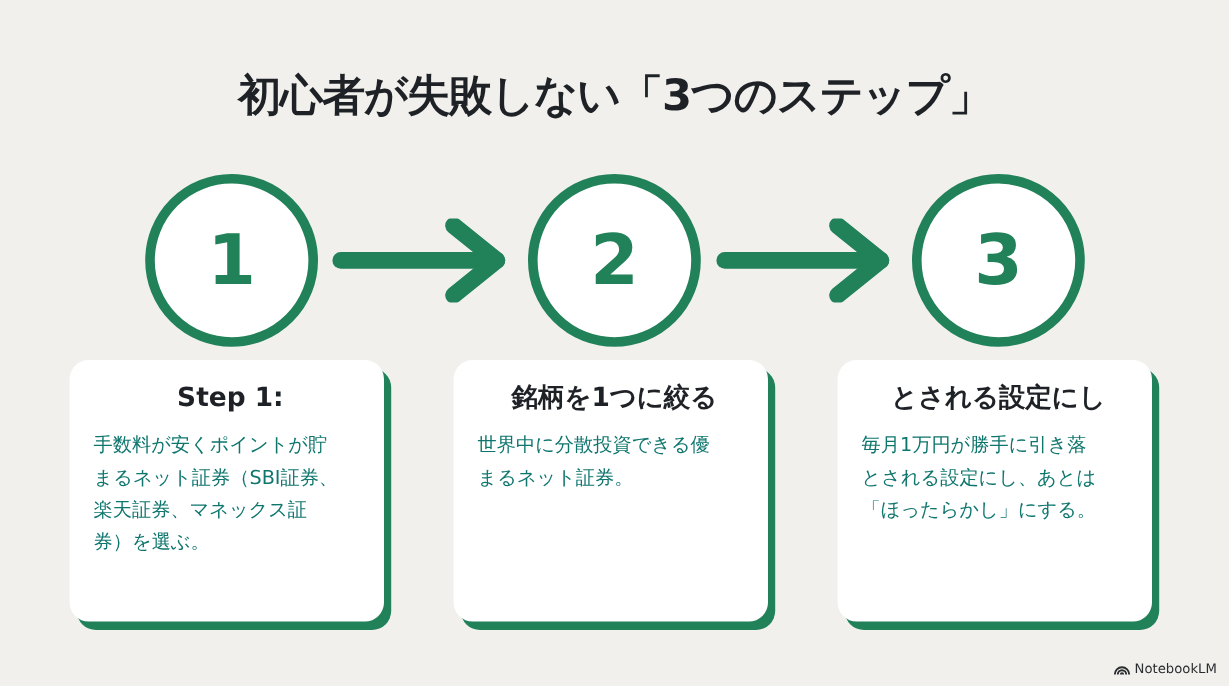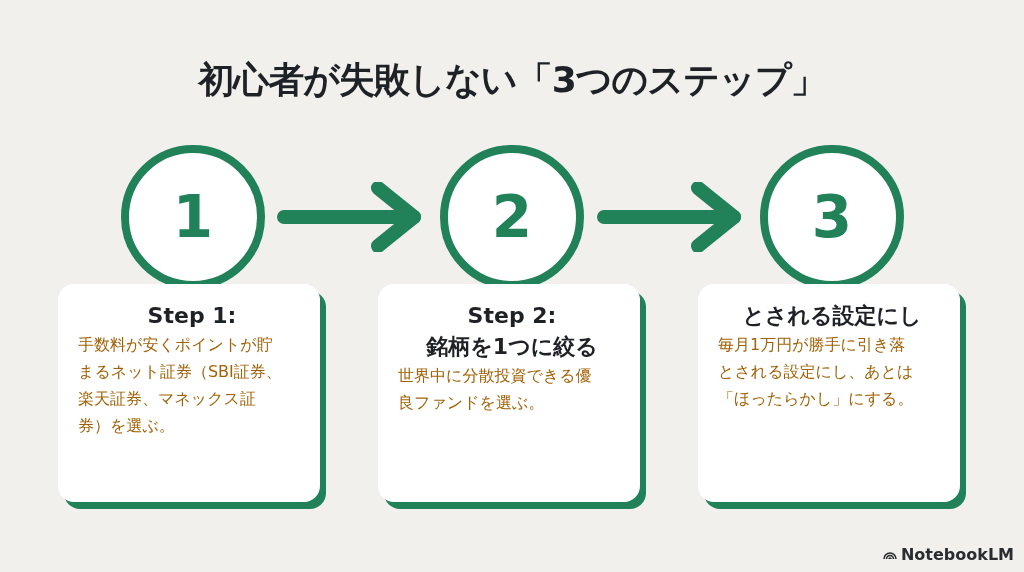--- a/index.html
+++ b/index.html
@@ -14,41 +14,41 @@
     font-size:36px; font-weight:bold; letter-spacing:-1px; color:#1e2226;
   }
   .circle {
     position:absolute; width:128px; height:128px; border-radius:50%;
     border:8px solid #218158; background:#ffffff;
     display:flex; align-items:center; justify-content:center;
     font-size:58px; font-weight:bold; color:#218158;
     box-sizing:content-box;
   }
   .arrow { position:absolute; top:182px; width:150px; height:70px; }
-  .card-wrap { position:absolute; top:284px; width:270px; height:218px;text-decoration:underline; }
+  .card-wrap { position:absolute; top:300px; width:270px; height:218px;text-decoration:underline; }
   .card-shadow {
     position:absolute; left:6px; top:7px; width:262px; height:218px;
     background:#218158; border-radius:16px;
   }
   .card {
     position:absolute; left:0; top:0; width:262px; height:218px;
     background:#ffffff; border-radius:16px; box-sizing:border-box;
     padding:16px 14px 0 20px;
   }
   .card-title {
     text-align:center; font-weight:bold; font-size:22px; line-height:31px;
     color:#1e2226;
   }
   .card-body {
-    font-size:16px; line-height:27px; color:#a16207;
+    margin-top:10px; font-size:16px; line-height:27px; color:#0f766e;
     white-space:pre-line;
   }
   .card-body.center { text-align:left; }
   .brand {
-    position:absolute; right:10px; bottom:8px; font-size:16px; font-weight:bold;
+    position:absolute; right:10px; bottom:8px; font-size:11px; font-weight:normal;
     color:#2a2d30; display:flex; align-items:center; gap:4px;
   }
 </style>
 </head>
 <body>
 
 <div class="title">初心者が失敗しない「3つのステップ」</div>
 
 <div class="circle" style="left:121px; top:145px;">
   <span>1</span>
@@ -76,24 +76,23 @@
     <div class="card-body">手数料が安くポイントが貯
 まるネット証券（SBI証券、
 楽天証券、マネックス証
 券）を選ぶ。</div>
   </div>
 </div>
 
 <div class="card-wrap" style="left:378px;">
   <div class="card-shadow"></div>
   <div class="card">
-    <div class="card-title">Step 2:</div>
     <div class="card-title">銘柄を1つに絞る</div>
     <div class="card-body">世界中に分散投資できる優
-良ファンドを選ぶ。</div>
+まるネット証券。</div>
   </div>
 </div>
 
 <div class="card-wrap" style="left:698px;">
   <div class="card-shadow"></div>
   <div class="card">
     <div class="card-title">とされる設定にし</div>
     <div class="card-body center">毎月1万円が勝手に引き落
 とされる設定にし、あとは
 「ほったらかし」にする。</div>

